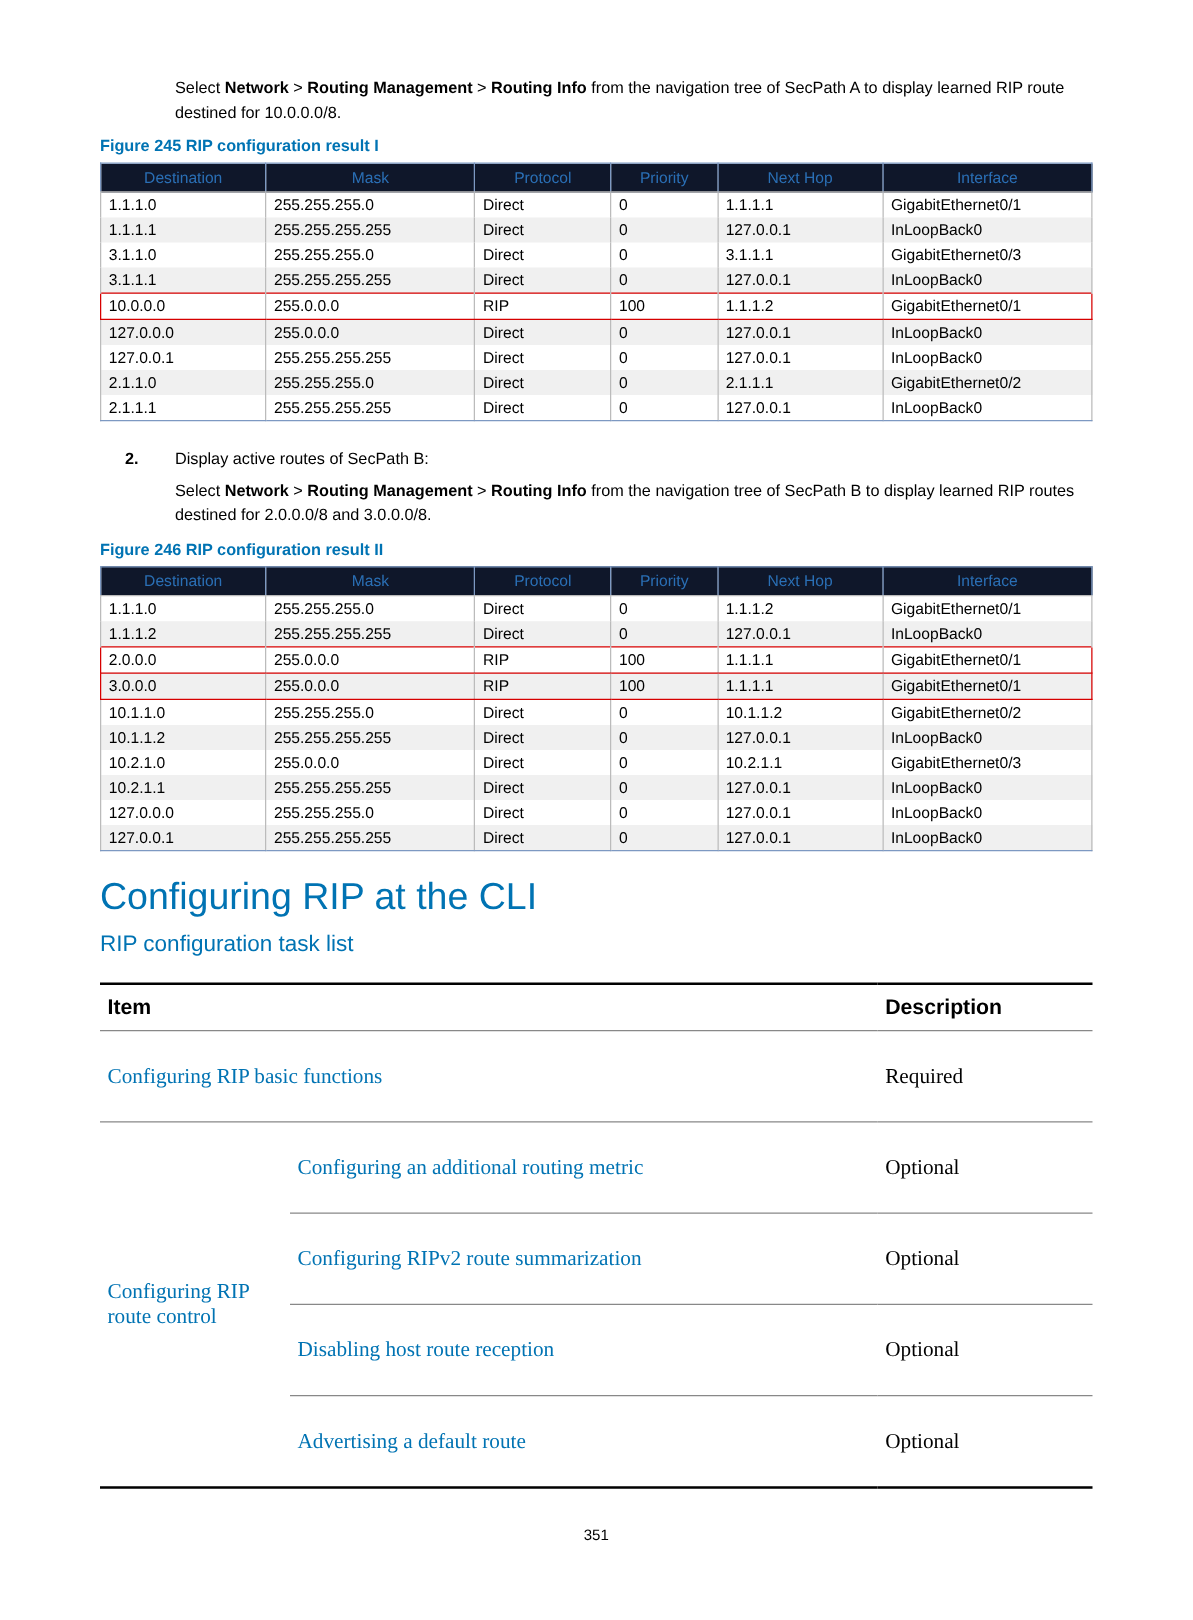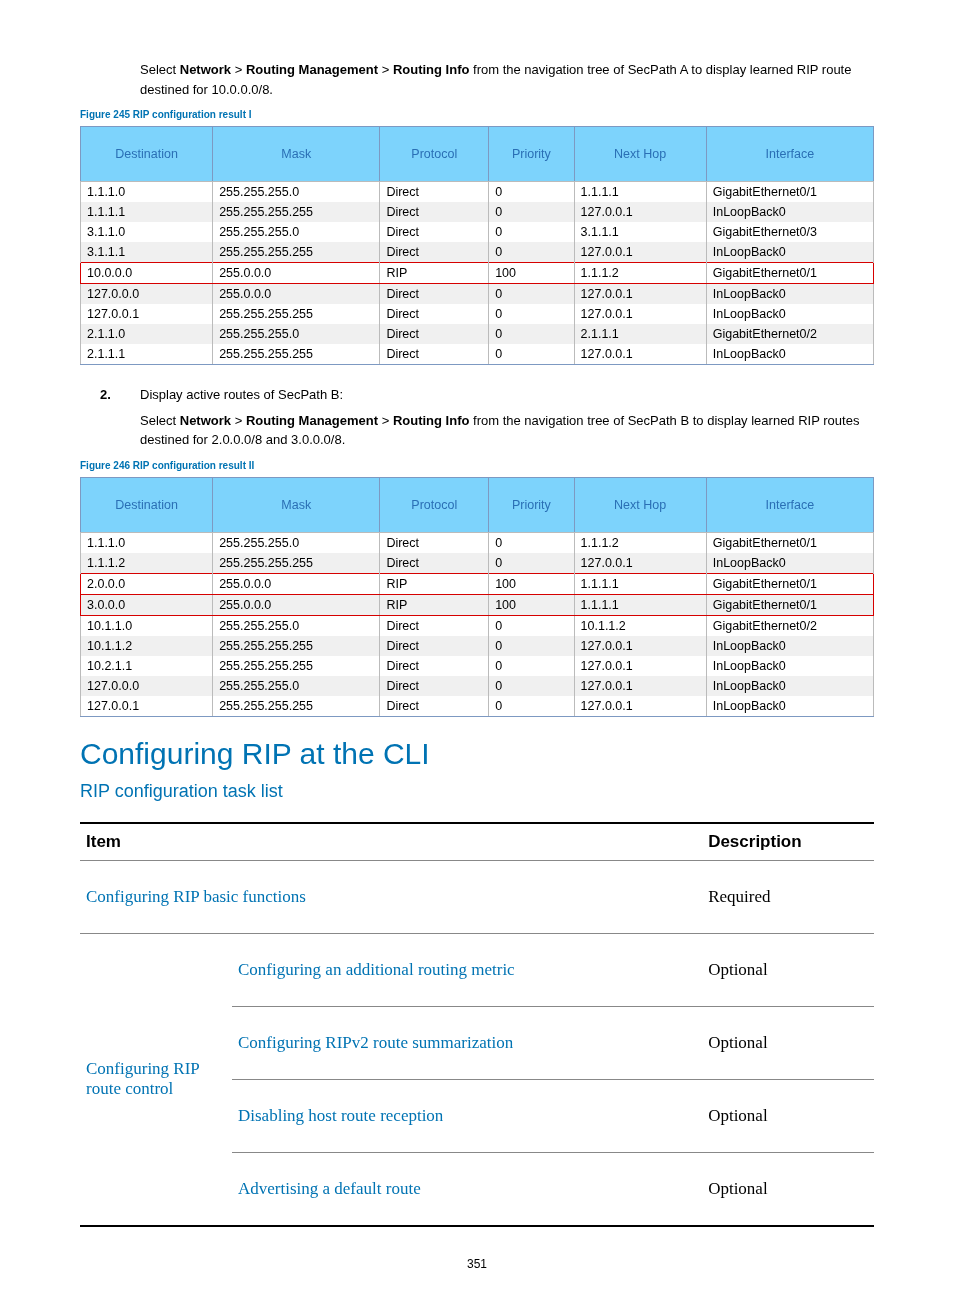--- a/index.html
+++ b/index.html
@@ -15,36 +15,36 @@
   .body-text {
     margin-left: 60px;
     line-height: 1.5;
     margin-bottom: 10px;
   }
   .body-text b { font-weight: bold; }
   .figure-caption {
     font-family: "Segoe UI", "Helvetica Neue Light", sans-serif;
     font-weight: 600;
     color: #0073b3;
-    font-size: 10px;
+    font-size: 13px;
     margin: 10px 0 6px 0;
   }
   table.routing {
     border-collapse: collapse;
     width: 100%;
     margin-bottom: 20px;
     font-size: 12.5px;
   }
   table.routing th {
     color: #2a6fb5;
     font-weight: normal;
-    background: #7dd3fc;
+    background: #0f172a;
     border: 1px solid #7d99c2;
     border-bottom: 1px solid #bbb;
-    padding: 20px 6px;
+    padding: 4px 6px;
     text-align: center;
   }
   table.routing td {
     border-left: 1px solid #bbb;
     border-right: 1px solid #bbb;
     padding: 3px 6px;
     text-align: left;
     vertical-align: middle;
   }
   table.routing tbody tr:nth-child(even) td {
@@ -278,20 +278,28 @@
       </tr>
       <tr>
         <td>10.1.1.2</td>
         <td>255.255.255.255</td>
         <td>Direct</td>
         <td>0</td>
         <td>127.0.0.1</td>
         <td>InLoopBack0</td>
       </tr>
       <tr>
+        <td>10.2.1.0</td>
+        <td>255.0.0.0</td>
+        <td>Direct</td>
+        <td>0</td>
+        <td>10.2.1.1</td>
+        <td>GigabitEthernet0/3</td>
+      </tr>
+      <tr>
         <td>10.2.1.1</td>
         <td>255.255.255.255</td>
         <td>Direct</td>
         <td>0</td>
         <td>127.0.0.1</td>
         <td>InLoopBack0</td>
       </tr>
       <tr>
         <td>127.0.0.0</td>
         <td>255.255.255.0</td>

